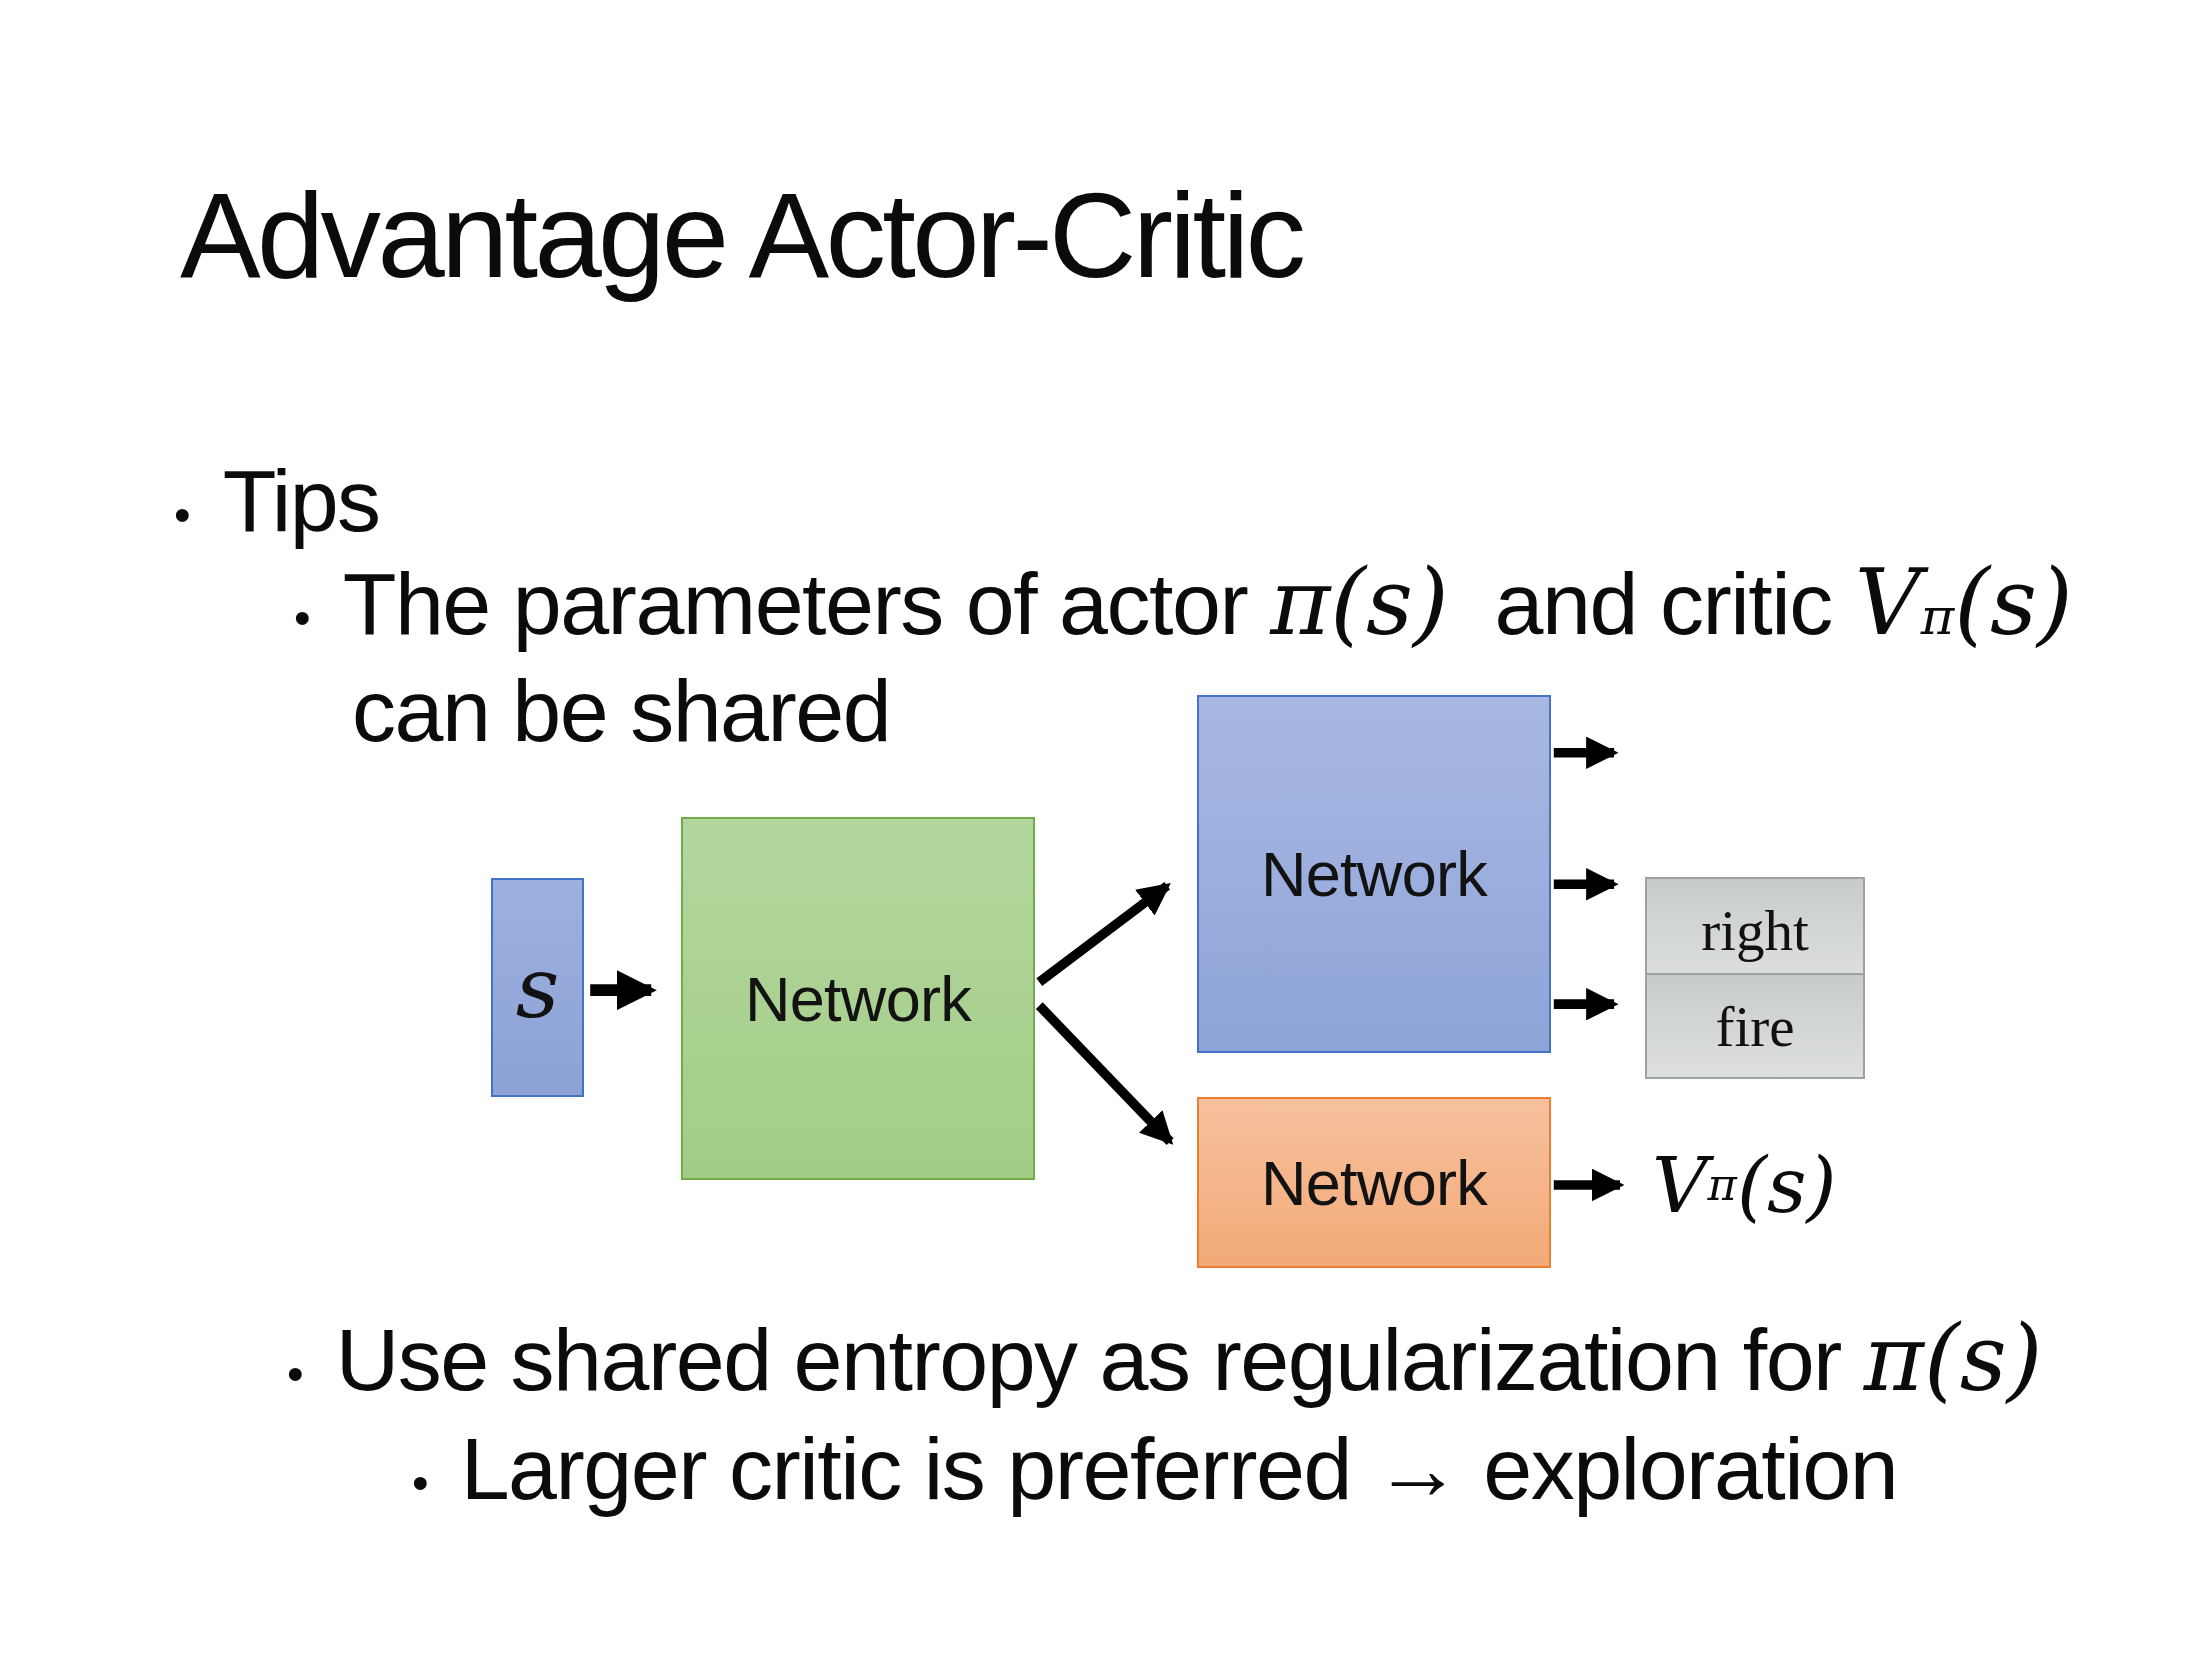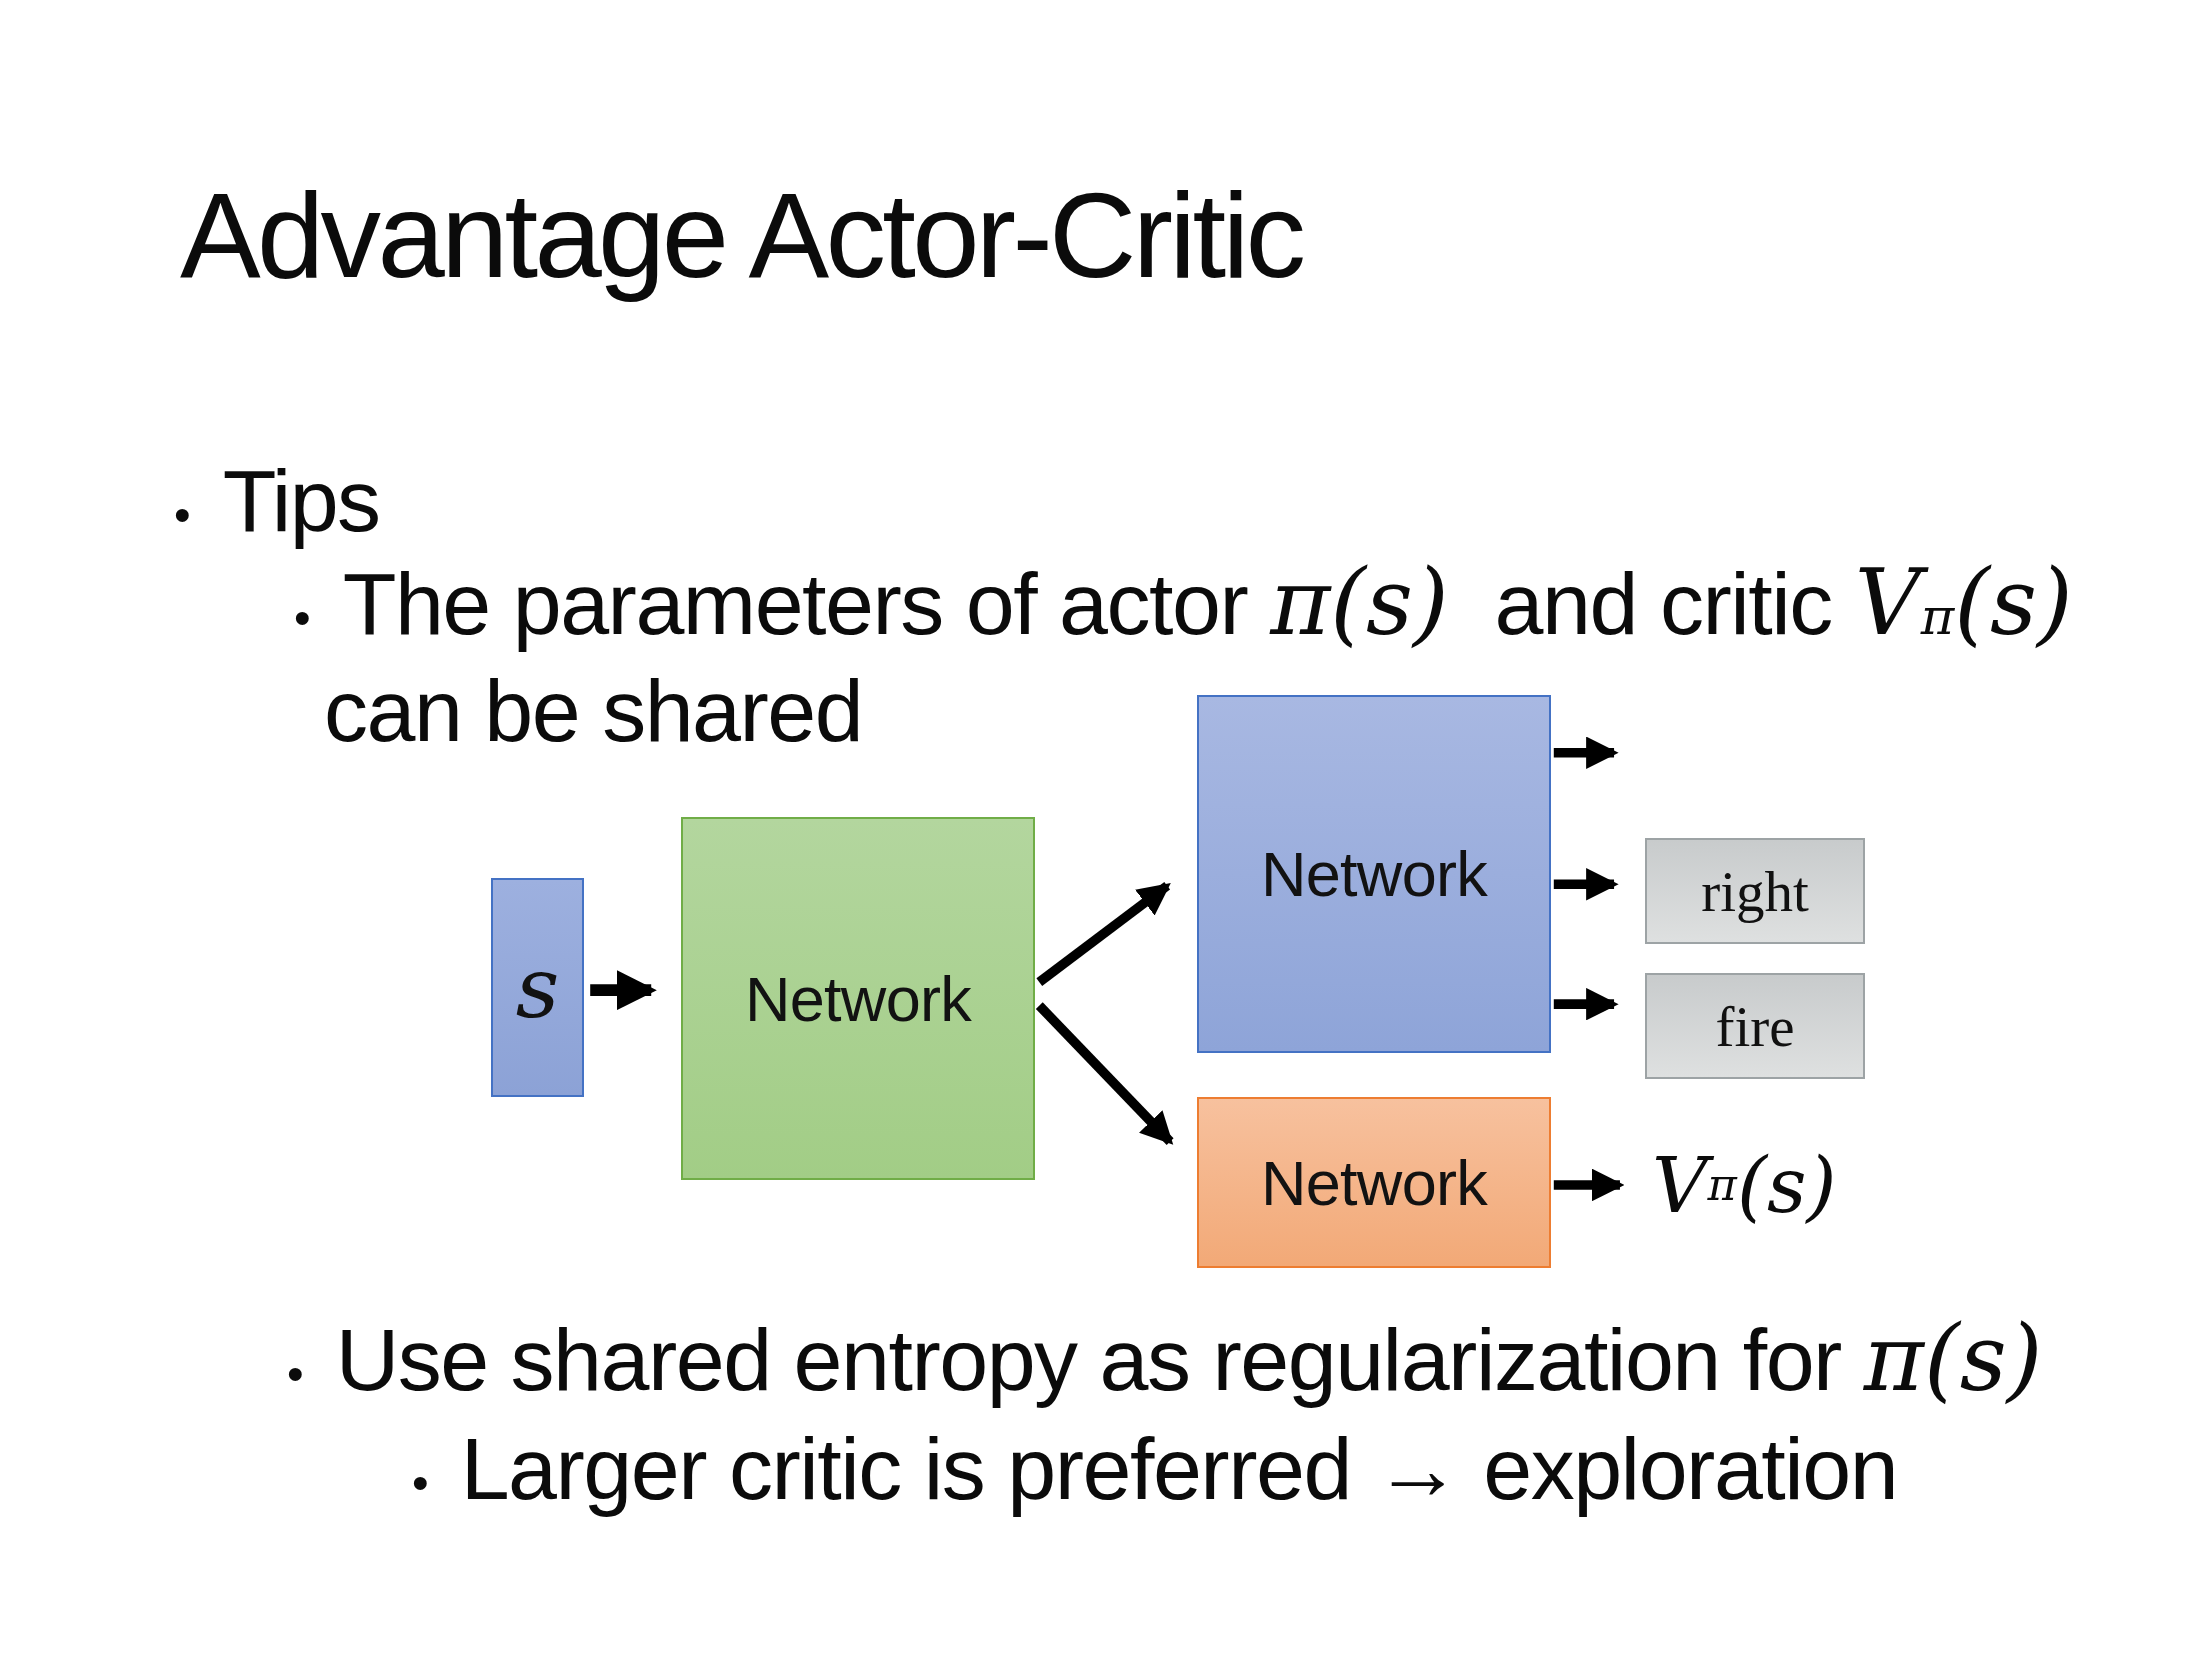--- a/index.html
+++ b/index.html
@@ -88,21 +88,21 @@
     display: flex;
     align-items: center;
     justify-content: center;
   }
   .out-box .out-label {
     font-family: "Liberation Serif", serif;
     font-size: 57px;
     color: #111111;
   }
   .out-left  { top: 703px; }
-  .out-right { top: 838px; }
+  .out-right { top: 877px; }
   .out-fire  { top: 973px; }
   .value-label {
     position: absolute;
     left: 1652px;
     top: 1126px;
     height: 118px;
     display: flex;
     align-items: center;
     font-family: "DejaVu Serif", serif;
     font-style: italic;
@@ -134,21 +134,21 @@
   </div>
 
   <div class="line" style="left:294px; top:557px;">
     <span class="dot">•</span>
     <span>The parameters of actor </span>
     <span class="math">π(s)</span>
     <span>  and critic </span>
     <span class="math">V</span><sup class="math">π</sup><span class="math">(s)</span>
   </div>
 
-  <div class="line" style="left:324px; top:667px;align-items:center;">
+  <div class="line" style="left:352px; top:667px;align-items:center;">
     <span>can be shared</span>
   </div>
 
   <div class="box box-s" style="background: linear-gradient(rgb(157, 176, 223), rgb(140, 162, 214)); border-color: rgb(68, 114, 196);">
     <span class="s-label">s</span>
   </div>
 
   <div class="box box-shared" style="background: linear-gradient(rgb(179, 214, 158), rgb(162, 205, 134)); border-color: rgb(112, 173, 71);">
     <span class="net-label">Network</span>
   </div>

